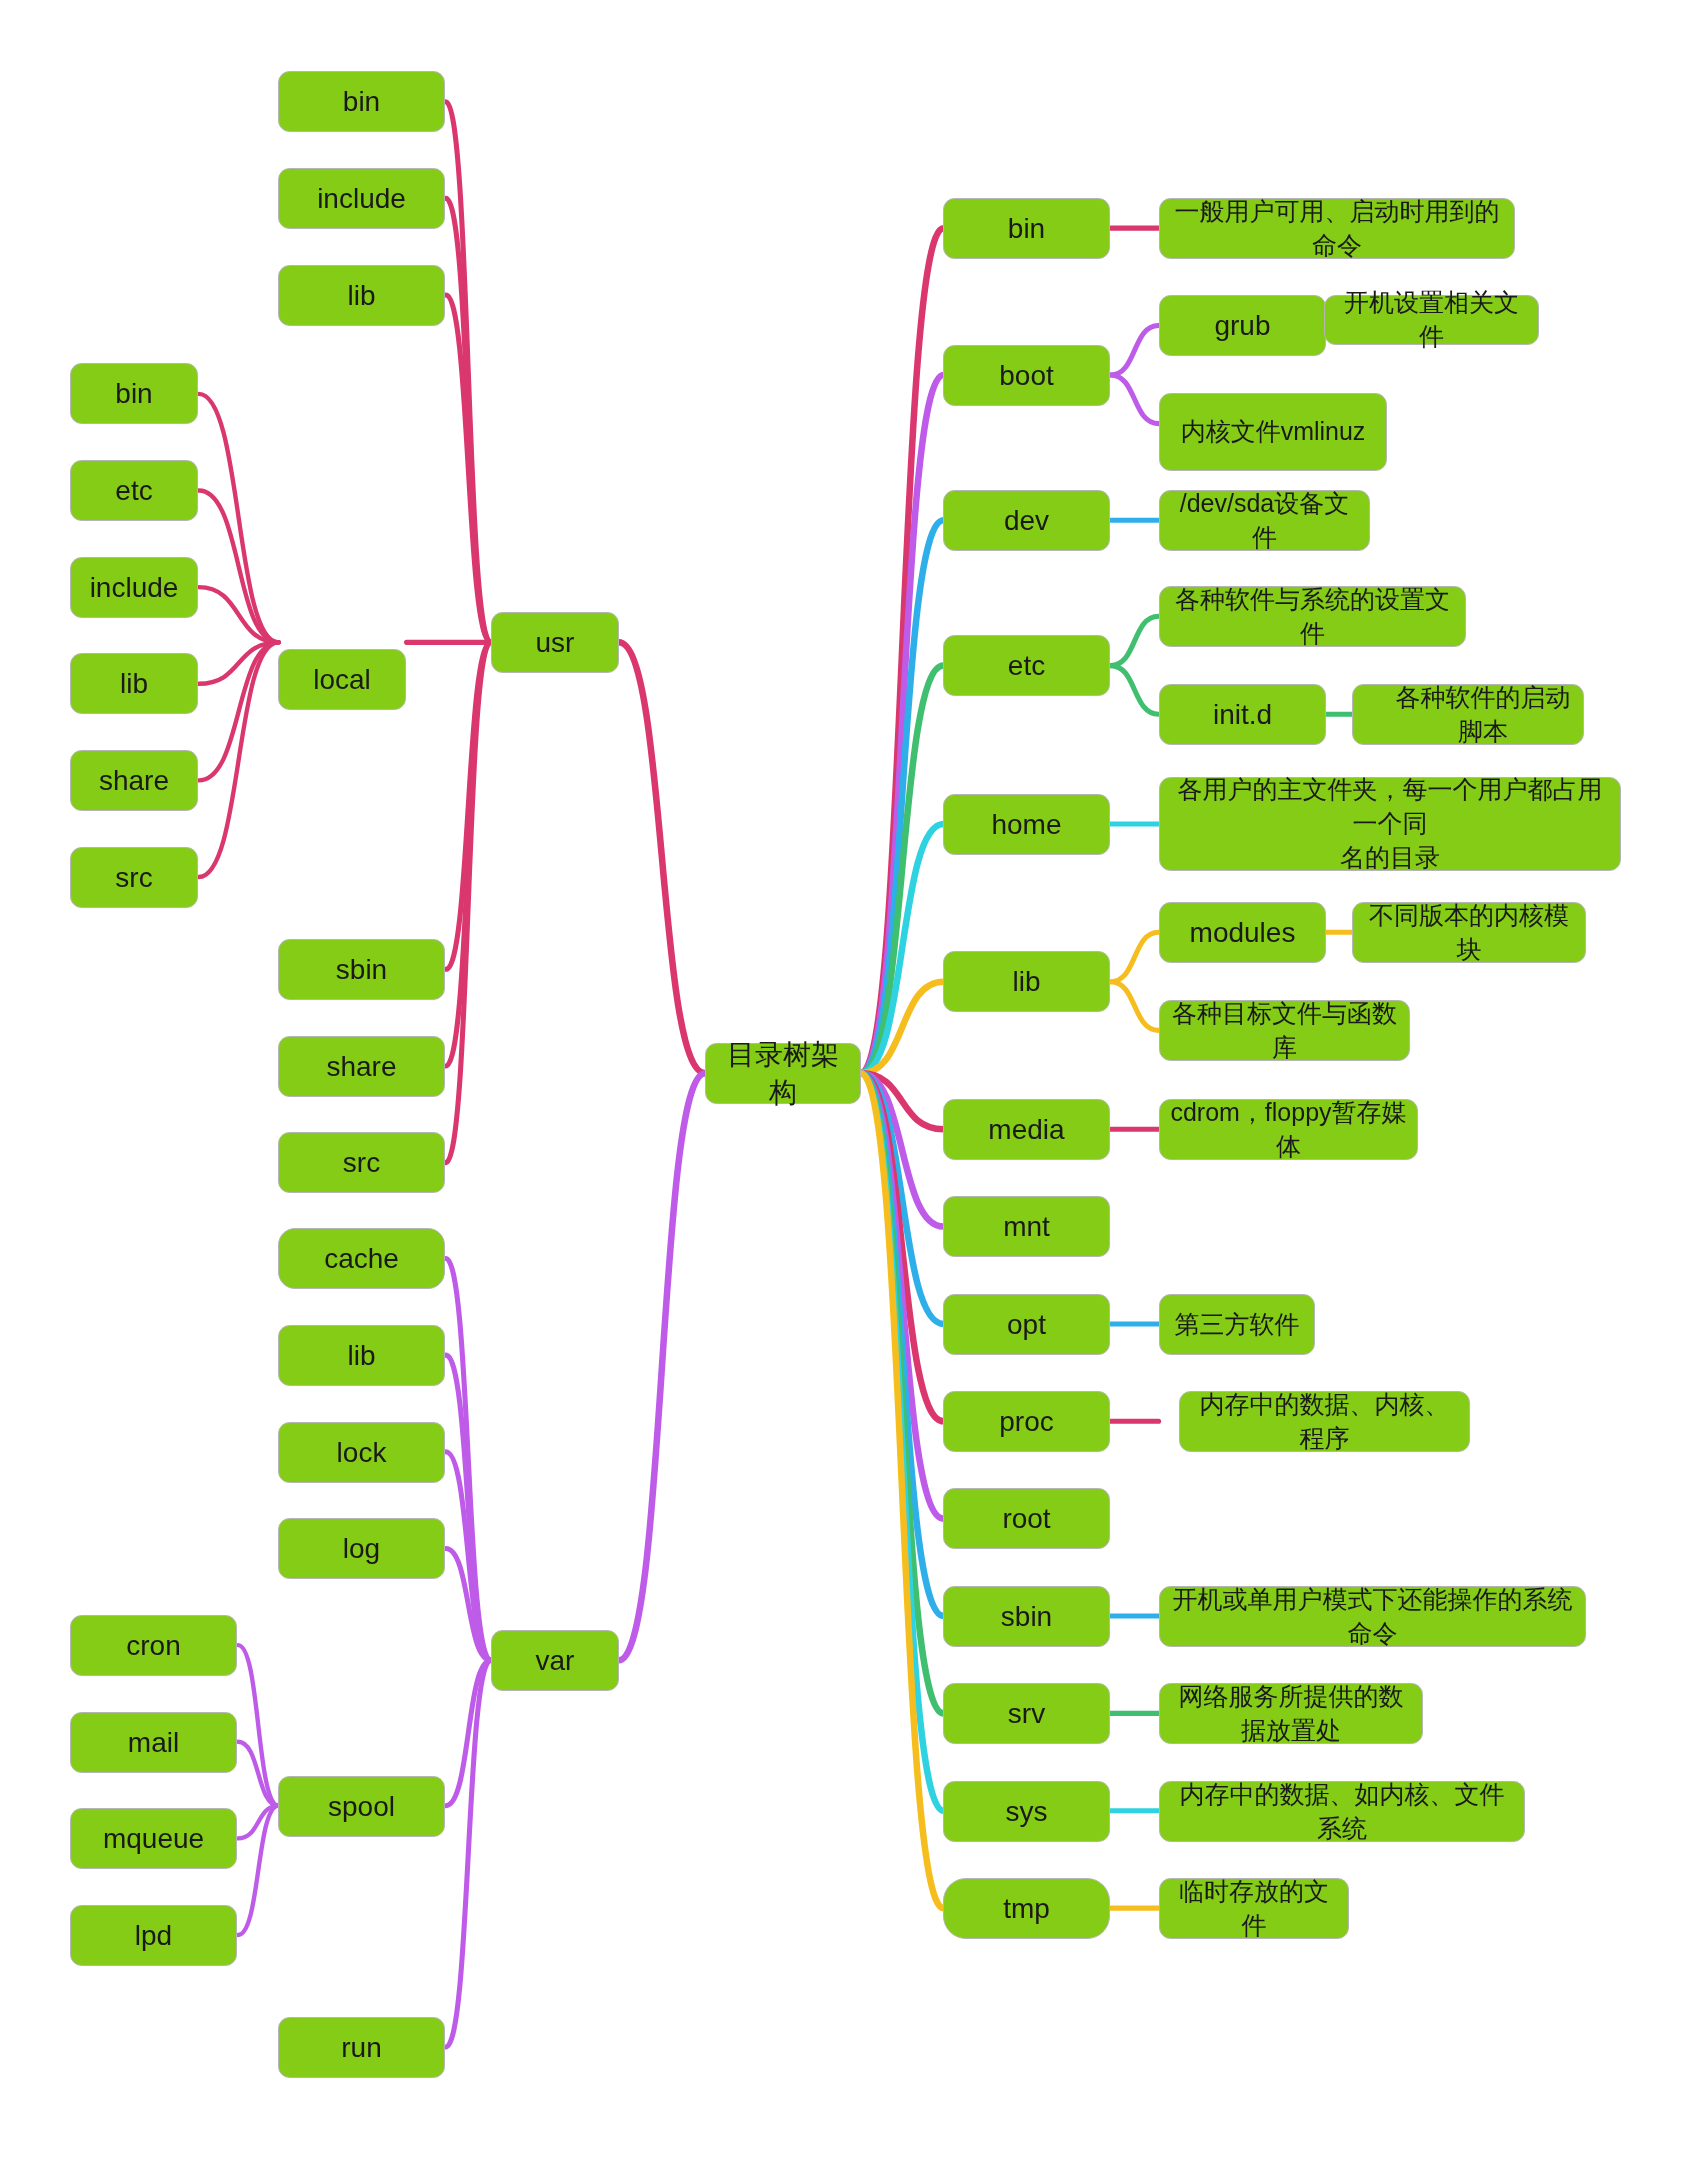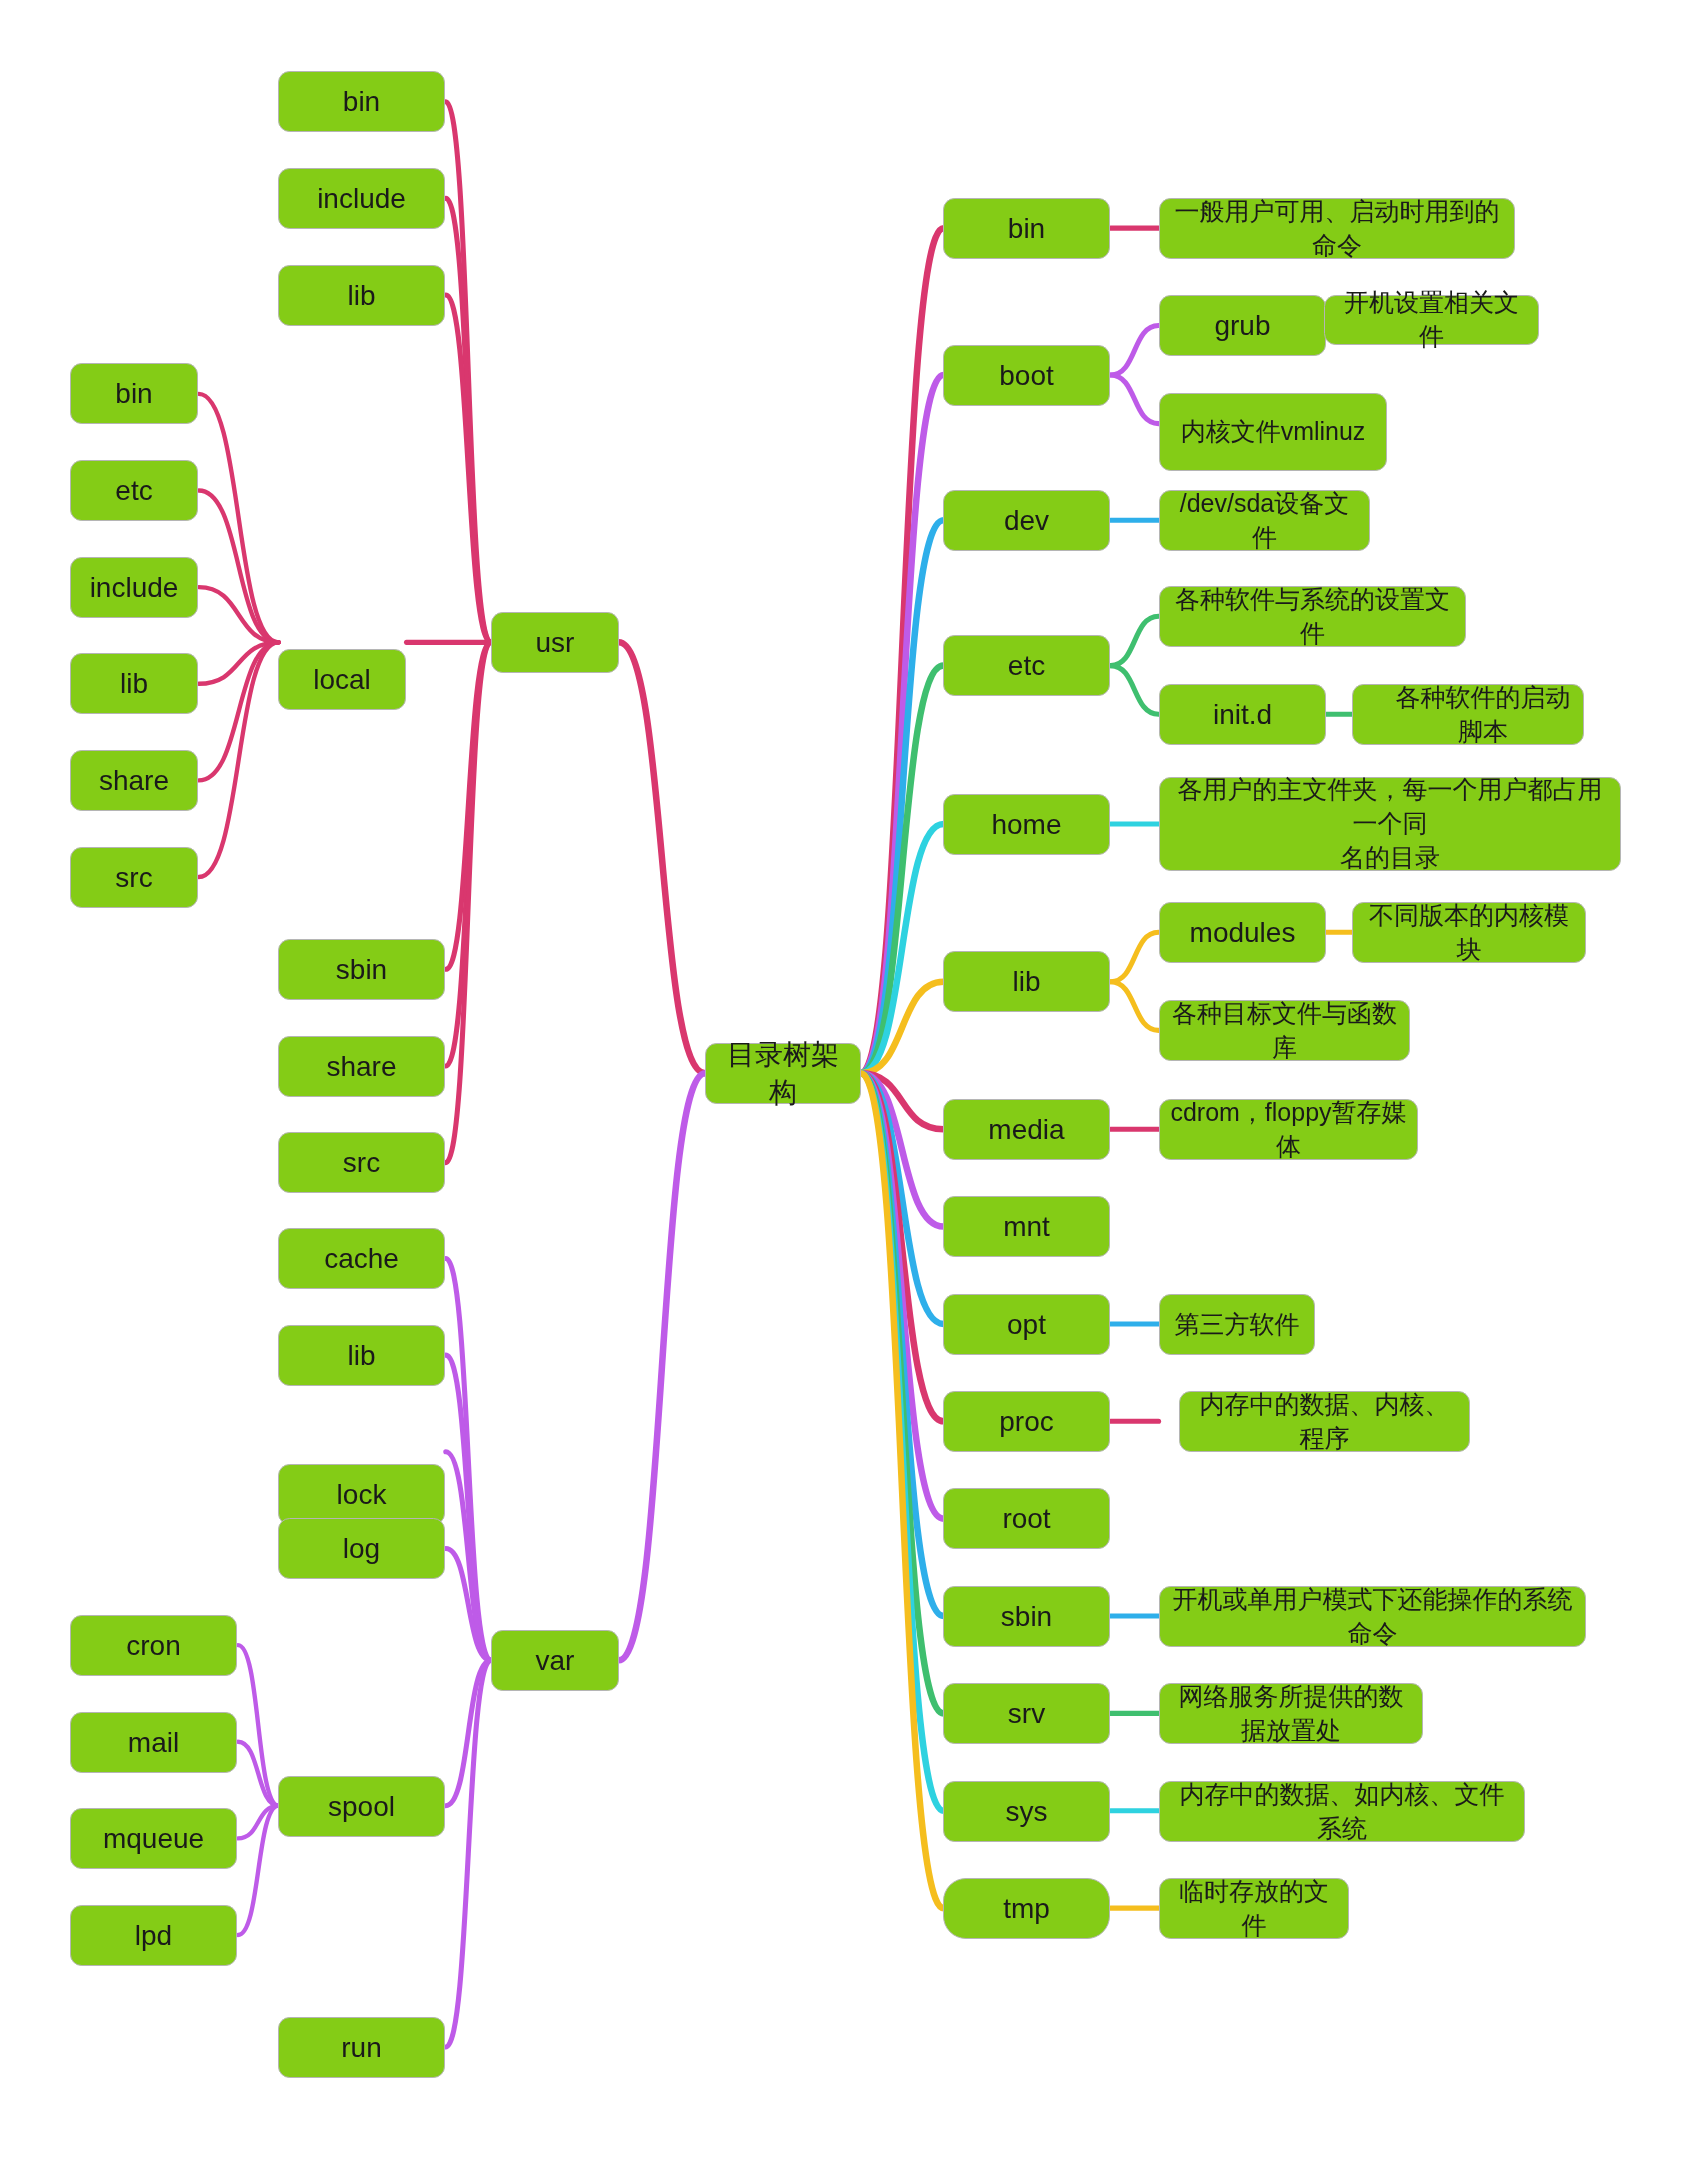--- a/index.html
+++ b/index.html
@@ -119,23 +119,23 @@
       <div class="node latin" style="left: 70px; top: 653px; width: 128px; height: 61px;">lib</div>
       <div class="node latin" style="left: 70px; top: 750px; width: 128px; height: 61px;">share</div>
       <div class="node latin" style="left: 70px; top: 847px; width: 128px; height: 61px;">src</div>
       <div class="node latin" style="left: 278px; top: 71px; width: 167px; height: 61px;">bin</div>
       <div class="node latin" style="left: 278px; top: 168px; width: 167px; height: 61px;">include</div>
       <div class="node latin" style="left: 278px; top: 265px; width: 167px; height: 61px;">lib</div>
       <div class="node latin" style="left: 278px; top: 939px; width: 167px; height: 61px;">sbin</div>
       <div class="node latin" style="left: 278px; top: 1036px; width: 167px; height: 61px;">share</div>
       <div class="node latin" style="left: 278px; top: 1132px; width: 167px; height: 61px;">src</div>
       <div class="node latin" style="left: 491px; top: 1630px; width: 128px; height: 61px;">var</div>
-      <div class="node latin" style="left: 278px; top: 1228px; width: 167px; height: 61px;">cache</div>
+      <div class="node latin" style="left: 278px; top: 1228px; width: 167px; height: 61px; border-radius: 17px;">cache</div>
       <div class="node latin" style="left: 278px; top: 1325px; width: 167px; height: 61px;">lib</div>
-      <div class="node latin" style="left: 278px; top: 1422px; width: 167px; height: 61px; margin-top: 42px;">lock</div>
+      <div class="node latin" style="left: 278px; top: 1422px; width: 167px; height: 61px;">lock</div>
       <div class="node latin" style="left: 278px; top: 1518px; width: 167px; height: 61px;">log</div>
       <div class="node latin" style="left: 278px; top: 1776px; width: 167px; height: 61px;">spool</div>
       <div class="node latin" style="left: 278px; top: 2017px; width: 167px; height: 61px;">run</div>
       <div class="node latin" style="left: 70px; top: 1615px; width: 167px; height: 61px;">cron</div>
       <div class="node latin" style="left: 70px; top: 1712px; width: 167px; height: 61px;">mail</div>
       <div class="node latin" style="left: 70px; top: 1808px; width: 167px; height: 61px;">mqueue</div>
       <div class="node latin" style="left: 70px; top: 1905px; width: 167px; height: 61px;">lpd</div>
       <div class="node latin" style="left: 943px; top: 198px; width: 167px; height: 61px;">bin</div>
       <div class="node cjk" style="left: 1159px; top: 198px; width: 356px; height: 61px;">一般用户可用、启动时用到的命令</div>
       <div class="node latin" style="left: 943px; top: 345px; width: 167px; height: 61px;">boot</div>

